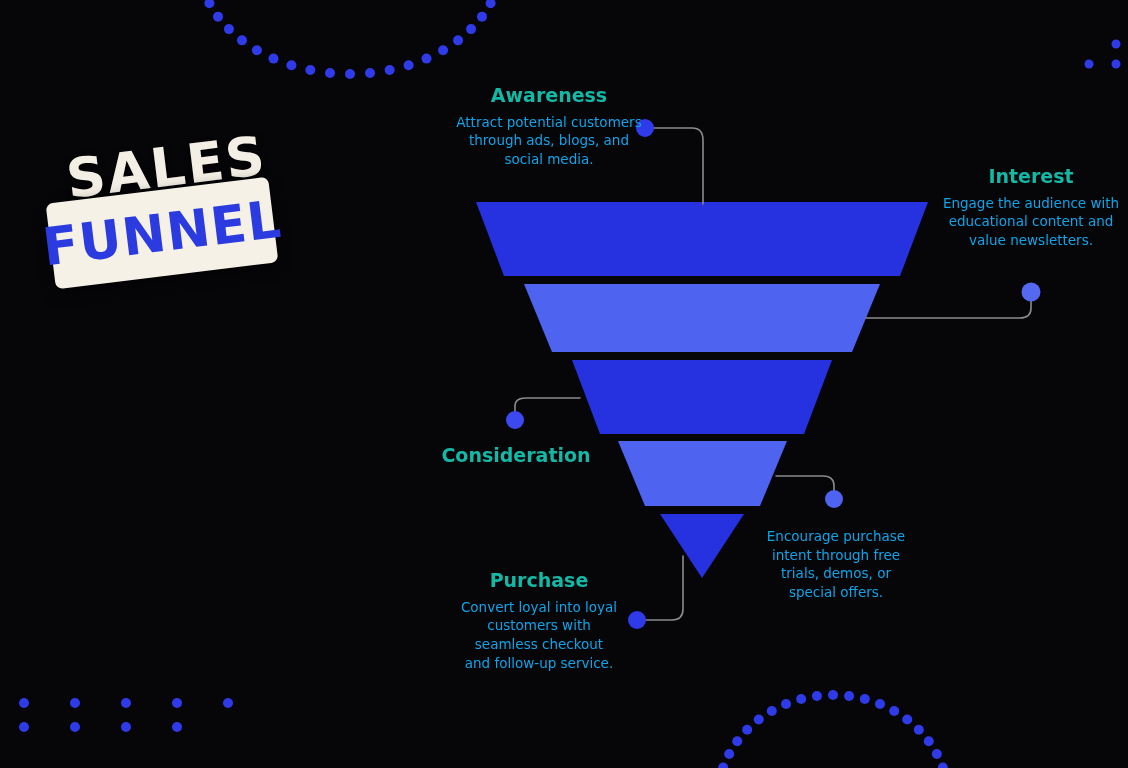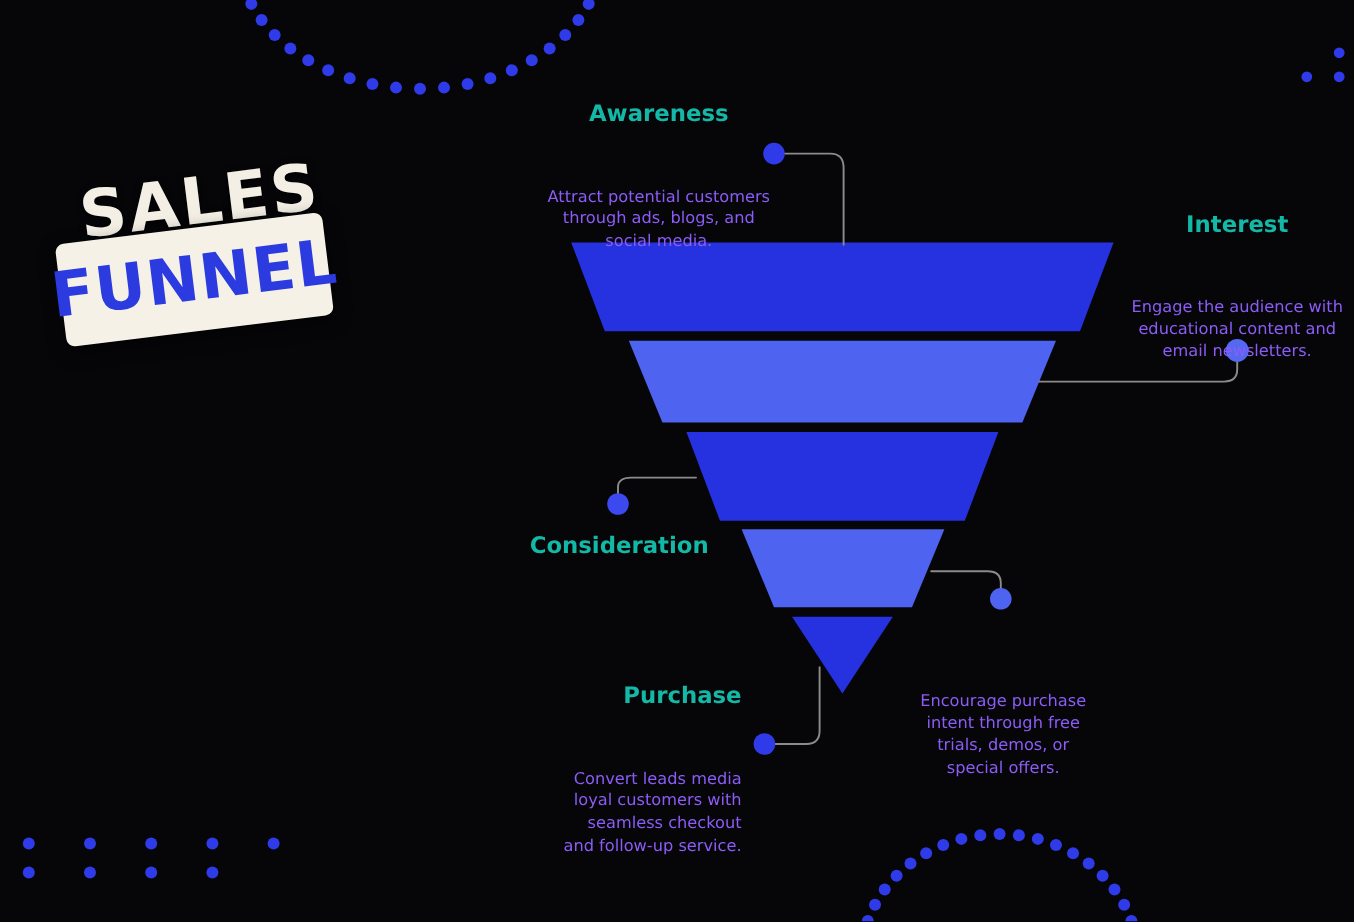--- a/index.html
+++ b/index.html
@@ -73,31 +73,30 @@
     font-family:"DejaVu Sans", sans-serif;
     font-size:19px;
     font-weight:bold;
     color:#14b8a6;
     line-height:1.2;
     margin-bottom:6px;
   }
   .callout-body {
     font-family:"DejaVu Sans", sans-serif;
     font-size:13.5px;
-    color:#8b5cf6;
+    color:#0ea5e9;
     line-height:1.38;
-    margin-top:48px;
   }
   .center { text-align:center; }
 
   #callout-awareness    { left:448px; top:84px;  width:202px; }
-  #callout-interest     { left:940px; top:176px; width:182px; }
+  #callout-interest     { left:940px; top:165px; width:182px; }
   #callout-consideration{ left:432px; top:444px; width:168px; }
   #callout-intent       { left:758px; top:527px; width:156px; }
-  #callout-purchase     { left:460px; top:569px; width:158px;text-align:right; }
+  #callout-purchase     { left:460px; top:569px; width:158px; }
 </style>
 </head>
 <body>
 
 <div id="stage">
 
   <svg id="decor" viewBox="0 0 1128 768" xmlns="http://www.w3.org/2000/svg">
     <g id="decor-top-arc">
         <circle cx="490.5822046663036" cy="3.229949900683927" r="5" fill="#2F3BE8"></circle>
         <circle cx="481.9858180831952" cy="16.640281823538047" r="5" fill="#2F3BE8"></circle>
@@ -202,29 +201,29 @@
     </div>
   </div>
 
   <div class="callout center" id="callout-awareness">
     <div class="callout-title">Awareness</div>
     <div class="callout-body">Attract potential customers through ads, blogs, and social media.</div>
   </div>
 
   <div class="callout center" id="callout-interest">
     <div class="callout-title">Interest</div>
-    <div class="callout-body">Engage the audience with educational content and email newsletters.</div>
+    <div class="callout-body">Engage the audience with educational content and value newsletters.</div>
   </div>
 
   <div class="callout center" id="callout-consideration">
     <div class="callout-title">Consideration</div>
   </div>
 
   <div class="callout center" id="callout-intent">
     <div class="callout-body">Encourage purchase intent through free trials, demos, or special offers.</div>
   </div>
 
   <div class="callout center" id="callout-purchase">
     <div class="callout-title">Purchase</div>
-    <div class="callout-body">Convert leads media loyal customers with seamless checkout and follow-up service.</div>
+    <div class="callout-body">Convert loyal into loyal customers with seamless checkout and follow-up service.</div>
   </div>
 
 </div>
 
 </body></html>

